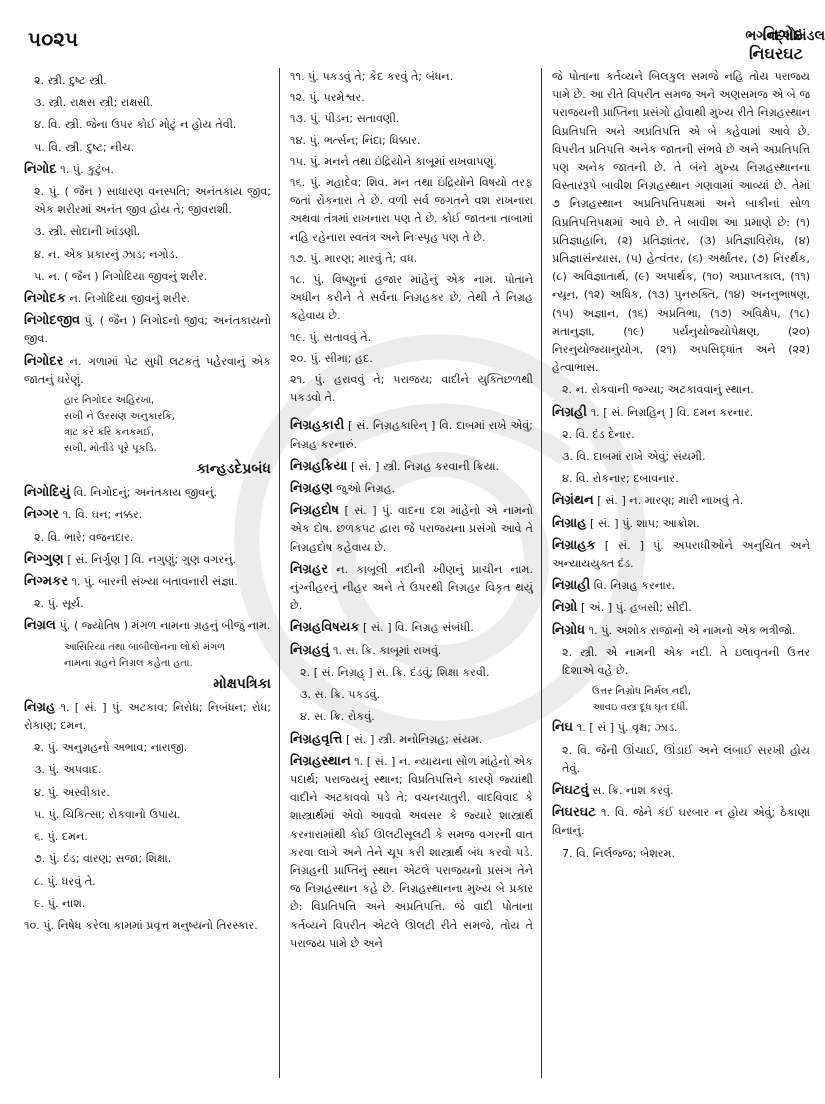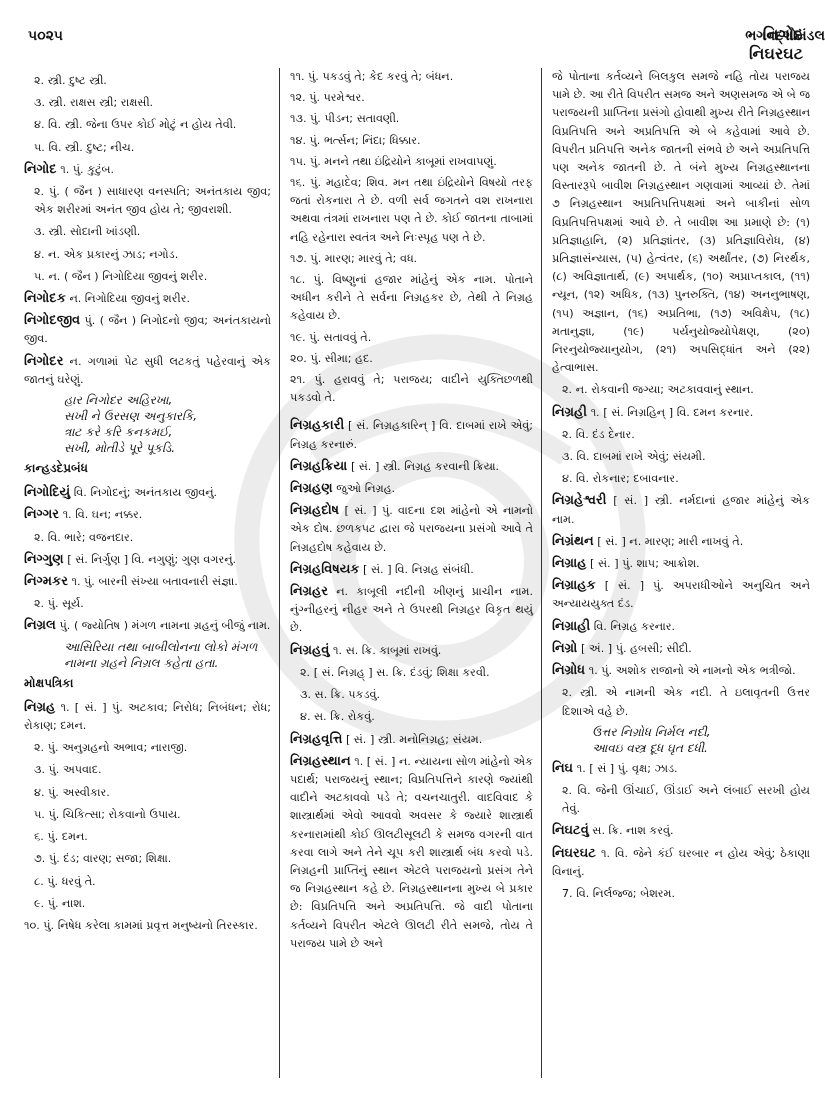--- a/index.html
+++ b/index.html
@@ -7,35 +7,35 @@
     width: 825px; height: 1104px; position: relative; overflow: hidden;
     font-family: "DejaVu Sans", sans-serif; color: #111;
   }
   .watermark {
     position: absolute; left: 230px; top: 330px; width: 420px; height: 420px;
     pointer-events: none; opacity: 0.07;
   }
   .header {
     position: absolute; left: 0; top: 0; width: 825px; height: 62px;
   }
-  .page-no { position: absolute; left: 28px; top: 27px; font-size: 14px; font-weight: bold; }
+  .page-no { position: absolute; left: 28px; top: 27px; font-size: 20px; font-weight: bold; }
   .book-title { position: absolute; left: 0; width: 825px; top: 27px; text-align: right; font-size: 14px; font-weight: bold; }
   .guide-first { position: absolute; right: 22px; top: 25px; font-size: 16px; font-weight: bold; }
   .guide-last { position: absolute; right: 22px; top: 44px; font-size: 16px; font-weight: bold; }
   .columns { position: absolute; top: 68px; left: 24px; width: 786px; height: 1010px; display: flex; }
   .col { box-sizing: border-box; font-size: 11.2px; line-height: 18.2px; }
   .col-1 { width: 256px; padding-right: 8px; border-right: 1.5px solid #333; }
   .col-2 { width: 262px; padding: 0 8px 0 10px; border-right: 1.5px solid #333; }
   .col-3 { width: 268px; padding-left: 10px; }
   .entry { margin: 0 0 3px 0; text-align: justify; }
   .entry.sub { padding-left: 10px; margin-top: 4px; }
   .entry.sub.wide-num { padding-left: 0; }
   .hw { font-weight: bold; font-size: 13px; }
-  .quote { padding-left: 40px; margin: 1px 0 3px; font-size: 12px; line-height: 16px; font-style: italic; }
-  .attrib { text-align: left; font-size: 12px; font-weight: bold; margin-bottom: 6px; }
+  .quote { padding-left: 40px; margin: 1px 0 3px; font-size: 10px; line-height: 16px; }
+  .attrib { text-align: right; font-size: 14px; font-weight: bold; margin-bottom: 6px; }
   .gap { height: 6px; }
 </style>
 </head>
 <body>
 
 <svg class="watermark" viewBox="0 0 200 200">
   <circle cx="100" cy="100" r="92" fill="none" stroke="#000" stroke-width="12"></circle>
   <circle cx="100" cy="110" r="46" fill="none" stroke="#000" stroke-width="12"></circle>
   <path d="M40 60 Q100 20 160 60" fill="none" stroke="#000" stroke-width="10"></path>
 </svg>
@@ -108,38 +108,37 @@
     <p class="entry">૧૭. પું. મારણ; મારવું તે; વધ.</p>
     <p class="entry">૧૮. પું. વિષ્ણુનાં હજાર માંહેનું એક નામ. પોતાને અધીન કરીને તે સર્વના નિગ્રહકર છે, તેથી તે નિગ્રહ કહેવાય છે.</p>
     <p class="entry">૧૯. પું. સતાવવું તે.</p>
     <p class="entry">૨૦. પું. સીમા; હદ.</p>
     <p class="entry">૨૧. પું. હરાવવું તે; પરાજય; વાદીને યુક્તિછળથી પકડવો તે.</p>
     <div class="gap"></div>
     <p class="entry"><span class="hw">નિગ્રહકારી</span> <span>[ સં. નિગ્રહકારિન્ ] વિ. દાબમાં રાખે એવું; નિગ્રહ કરનારું.</span></p>
     <p class="entry"><span class="hw">નિગ્રહક્રિયા</span> <span>[ સં. ] સ્ત્રી. નિગ્રહ કરવાની ક્રિયા.</span></p>
     <p class="entry"><span class="hw">નિગ્રહણ</span> <span>જુઓ નિગ્રહ.</span></p>
     <p class="entry"><span class="hw">નિગ્રહદોષ</span> <span>[ સં. ] પું. વાદના દશ માંહેનો એ નામનો એક દોષ. છળકપટ દ્વારા જે પરાજયના પ્રસંગો આવે તે નિગ્રહદોષ કહેવાય છે.</span></p>
+    <p class="entry"><span class="hw">નિગ્રહર</span> <span>ન. કાબૂલી નદીની ખીણનું પ્રાચીન નામ. નુંગ્નીહરનું નીહર અને તે ઉપરથી નિગ્રહર વિકૃત થયું છે.</span></p>
     <p class="entry"><span class="hw">નિગ્રહવિષયક</span> <span>[ સં. ] વિ. નિગ્રહ સંબંધી.</span></p>
-    <p class="entry"><span class="hw">નિગ્રહર</span> <span>ન. કાબૂલી નદીની ખીણનું પ્રાચીન નામ. નુંગ્નીહરનું નીહર અને તે ઉપરથી નિગ્રહર વિકૃત થયું છે.</span></p>
     <p class="entry"><span class="hw">નિગ્રહવું</span> <span>૧. સ. ક્રિ. કાબૂમાં રાખવું.</span></p>
     <p class="entry sub">૨. [ સં. નિગ્રહ્ ] સ. ક્રિ. દંડવું; શિક્ષા કરવી.</p>
     <p class="entry sub">૩. સ. ક્રિ. પકડવું.</p>
     <p class="entry sub">૪. સ. ક્રિ. રોકવું.</p>
     <p class="entry"><span class="hw">નિગ્રહવૃત્તિ</span> <span>[ સં. ] સ્ત્રી. મનોનિગ્રહ; સંયમ.</span></p>
     <p class="entry"><span class="hw">નિગ્રહસ્થાન</span> <span>૧. [ સં. ] ન. ન્યાયના સોળ માંહેનો એક પદાર્થ; પરાજયનું સ્થાન; વિપ્રતિપત્તિને કારણે જ્યાંથી વાદીને અટકાવવો પડે તે; વચનચાતુરી. વાદવિવાદ કે શાસ્ત્રાર્થમાં એવો આવવો અવસર કે જ્યારે શાસ્ત્રાર્થ કરનારામાંથી કોઈ ઊલટીસૂલટી કે સમજ વગરની વાત કરવા લાગે અને તેને ચૂપ કરી શાસ્ત્રાર્થ બંધ કરવો પડે. નિગ્રહની પ્રાપ્તિનું સ્થાન એટલે પરાજયનો પ્રસંગ તેને જ નિગ્રહસ્થાન કહે છે. નિગ્રહસ્થાનના મુખ્ય બે પ્રકાર છે: વિપ્રતિપત્તિ અને અપ્રતિપત્તિ. જે વાદી પોતાના કર્તવ્યને વિપરીત એટલે ઊલટી રીતે સમજે, તોય તે પરાજય પામે છે અને</span></p>
   </div>
 
   <div class="col col-3">
     <p class="entry">જે પોતાના કર્તવ્યને બિલકુલ સમજે નહિ તોય પરાજય પામે છે. આ રીતે વિપરીત સમજ અને અણસમજ એ બે જ પરાજયની પ્રાપ્તિના પ્રસંગો હોવાથી મુખ્ય રીતે નિગ્રહસ્થાન વિપ્રતિપત્તિ અને અપ્રતિપત્તિ એ બે કહેવામાં આવે છે. વિપરીત પ્રતિપત્તિ અનેક જાતની સંભવે છે અને અપ્રતિપત્તિ પણ અનેક જાતની છે. તે બંને મુખ્ય નિગ્રહસ્થાનના વિસ્તારરૂપે બાવીશ નિગ્રહસ્થાન ગણવામાં આવ્યાં છે. તેમાં ૭ નિગ્રહસ્થાન અપ્રતિપત્તિપક્ષમાં અને બાકીનાં સોળ વિપ્રતિપત્તિપક્ષમાં આવે છે. તે બાવીશ આ પ્રમાણે છે: (૧) પ્રતિજ્ઞાહાનિ, (૨) પ્રતિજ્ઞાંતર, (૩) પ્રતિજ્ઞાવિરોધ, (૪) પ્રતિજ્ઞાસંન્યાસ, (૫) હેત્વંતર, (૬) અર્થાંતર, (૭) નિરર્થક, (૮) અવિજ્ઞાતાર્થ, (૯) અપાર્થક, (૧૦) અપ્રાપ્તકાલ, (૧૧) ન્યૂન, (૧૨) અધિક, (૧૩) પુનરુક્તિ, (૧૪) અનનુભાષણ, (૧૫) અજ્ઞાન, (૧૬) અપ્રતિભા, (૧૭) અવિક્ષેપ, (૧૮) મતાનુજ્ઞા, (૧૯) પર્યનુયોજ્યોપેક્ષણ, (૨૦) નિરનુયોજ્યાનુયોગ, (૨૧) અપસિદ્ધાંત અને (૨૨) હેત્વાભાસ.</p>
     <p class="entry sub">૨. ન. રોકવાની જગ્યા; અટકાવવાનું સ્થાન.</p>
     <p class="entry"><span class="hw">નિગ્રહી</span> <span>૧. [ સં. નિગ્રહિન્ ] વિ. દમન કરનાર.</span></p>
     <p class="entry sub">૨. વિ. દંડ દેનાર.</p>
     <p class="entry sub">૩. વિ. દાબમાં રાખે એવું; સંયમી.</p>
     <p class="entry sub">૪. વિ. રોકનાર; દબાવનાર.</p>
-    <p class="entry"><span class="hw">નિગ્રહેશ્વરી</span> <span>[ સં. ] સ્ત્રી. નર્મદાનાં હજાર માંહેનું એક નામ.</span></p>
     <p class="entry"><span class="hw">નિગ્રંથન</span> <span>[ સં. ] ન. મારણ; મારી નાખવું તે.</span></p>
     <p class="entry"><span class="hw">નિગ્રાહ</span> <span>[ સં. ] પું. શાપ; આક્રોશ.</span></p>
     <p class="entry"><span class="hw">નિગ્રાહક</span> <span>[ સં. ] પું. અપરાધીઓને અનુચિત અને અન્યાયયુક્ત દંડ.</span></p>
     <p class="entry"><span class="hw">નિગ્રાહી</span> <span>વિ. નિગ્રહ કરનાર.</span></p>
     <p class="entry"><span class="hw">નિગ્રો</span> <span>[ અં. ] પું. હબસી; સીદી.</span></p>
     <p class="entry"><span class="hw">નિગ્રોધ</span> <span>૧. પું. અશોક રાજાનો એ નામનો એક ભત્રીજો.</span></p>
     <p class="entry sub">૨. સ્ત્રી. એ નામની એક નદી. તે ઇલાવૃતની ઉત્તર દિશાએ વહે છે.</p>
     <div class="quote">
       <div>ઉત્તર નિગ્રોધ નિર્મલ નદી,</div>
       <div>આવઇ વસ્ત્ર દૂધ ઘૃત દધી.</div>

